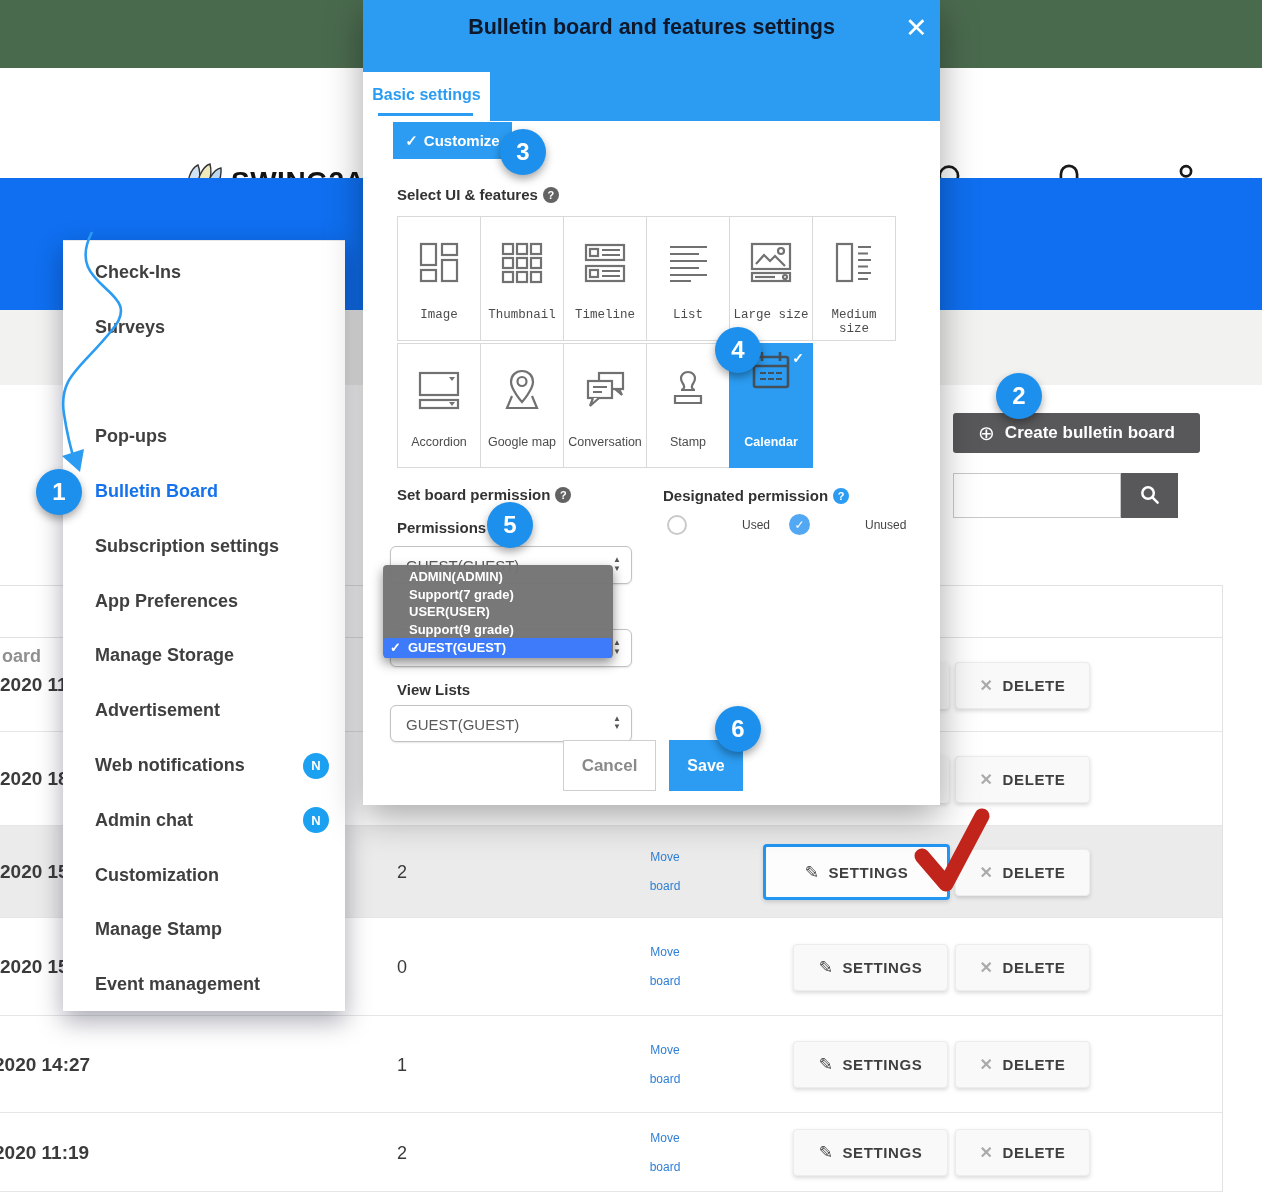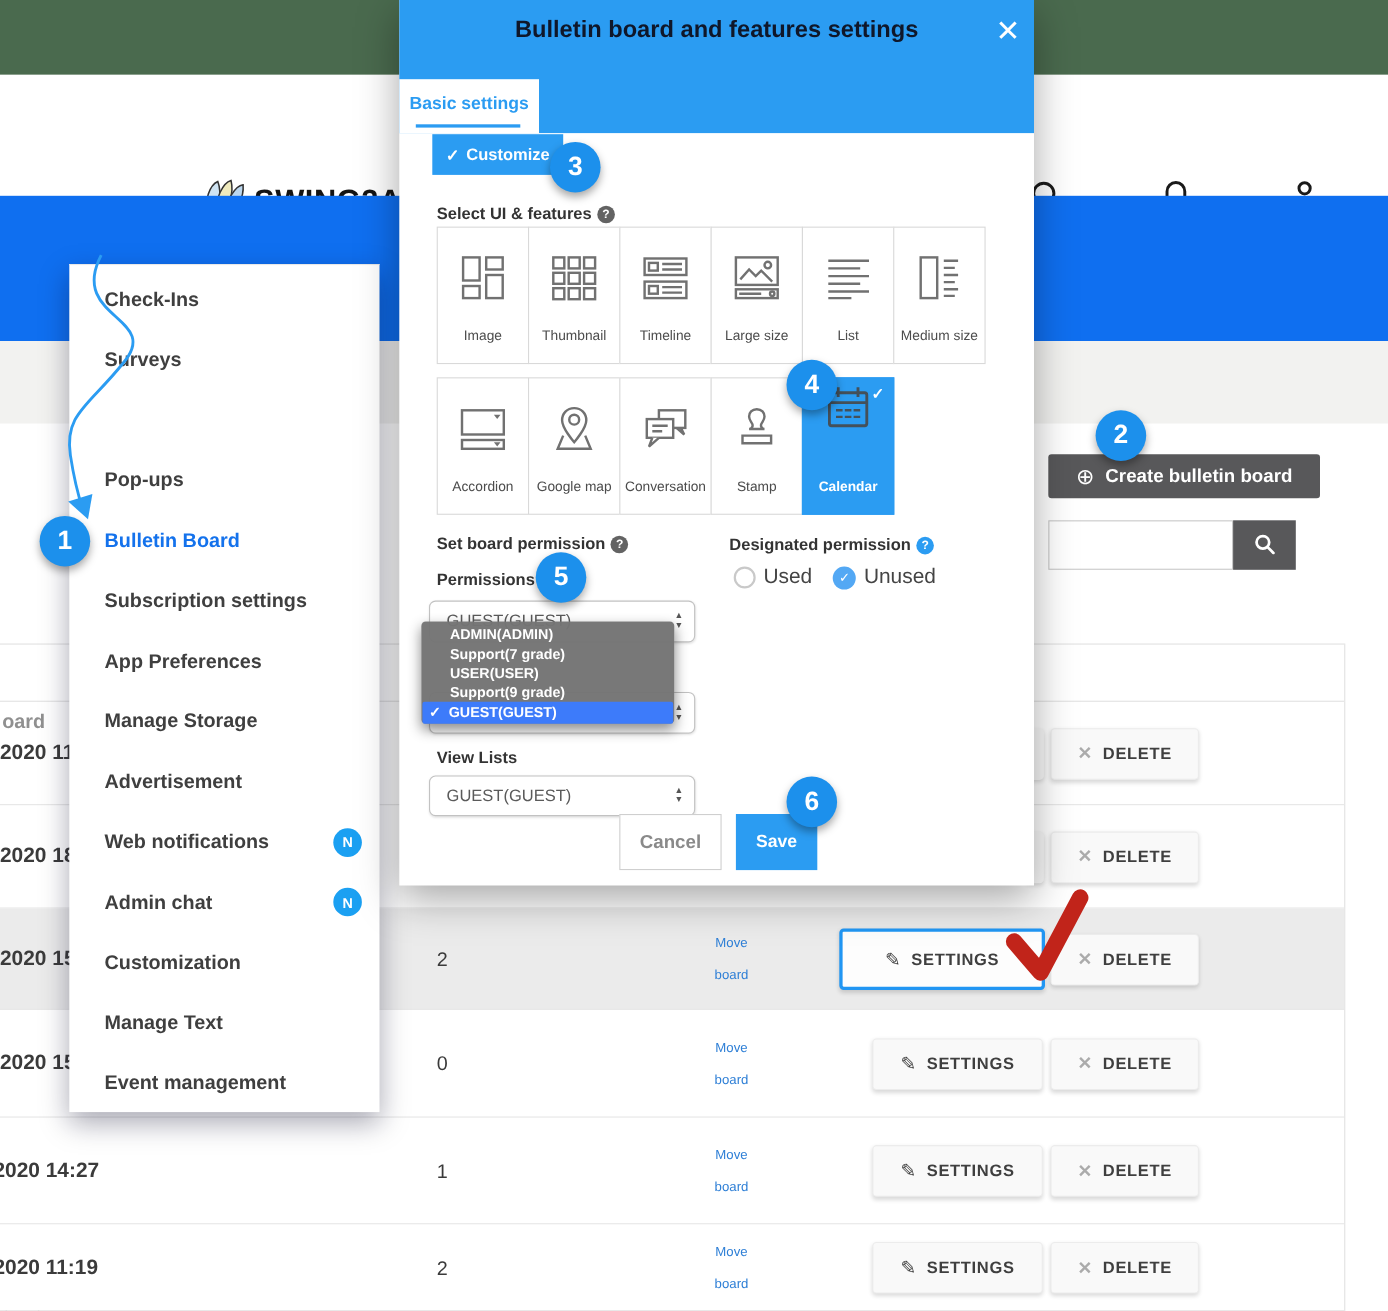--- a/index.html
+++ b/index.html
@@ -89,21 +89,21 @@
   .fcell .flabel{height:32px;text-align:center;font-size:12.5px;color:#4c4c4c;}
   .fcell.selected{background:#2B9CF2;border-color:#2B9CF2;}
   .fcell.selected .flabel{color:#fff;font-weight:bold;margin-top:40px;}
   .fcell.empty{border:none;background:transparent;cursor:default;}
   .fcheck{position:absolute;top:6px;right:8px;color:#fff;font-size:14px;font-weight:bold;}
   .radio-row{position:absolute;left:304px;top:514px;display:flex;align-items:center;gap:7px;}
   .radio-circle{width:20px;height:20px;border-radius:50%;border:2px solid #c9c9c9;
     box-sizing:border-box;cursor:pointer;}
   .radio-check{width:21px;height:21px;border-radius:50%;background:#53A8F4;color:#fff;
     font-size:12px;display:flex;align-items:center;justify-content:center;cursor:pointer;}
-  .radio-label{font-size:19px;color:#444;}
+  .radio-label{font-size:12px;color:#444;margin-left:48px;}
   .sel{position:absolute;background:#fff;border:1px solid #c2c2c2;border-radius:6px;
     box-shadow:0 1px 2px rgba(0,0,0,.1);box-sizing:border-box;cursor:pointer;}
   .sel-text{position:absolute;left:15px;top:50%;transform:translateY(-50%);font-size:15px;
     color:#5a5a5a;}
   .stepper{position:absolute;right:10px;top:50%;transform:translateY(-50%);font-size:8px;
     color:#555;line-height:1.1;text-align:center;}
   .dd-overlay{position:absolute;left:20px;top:565px;width:230px;height:93px;
     background:rgba(116,116,116,.97);border-radius:4px;box-shadow:0 5px 12px rgba(0,0,0,.45);
     padding-top:3px;box-sizing:border-box;z-index:5;}
   .dd-opt{height:17.5px;line-height:17.5px;padding-left:26px;color:#fff;font-size:13px;
@@ -318,21 +318,21 @@
         <span class="n-badge">N</span>
       </div>
       <div class="menu-item" style="top: 552px; height: 54.8px;">
         <span class="menu-label">Admin chat</span>
         <span class="n-badge">N</span>
       </div>
       <div class="menu-item" style="top: 606.8px; height: 54.8px;">
         <span class="menu-label">Customization</span>
       </div>
       <div class="menu-item" style="top: 661.6px; height: 54.8px;">
-        <span class="menu-label">Manage Text</span>
+        <span class="menu-label">Manage Stamp</span>
       </div>
       <div class="menu-item" style="top: 716.4px; height: 54.8px;">
         <span class="menu-label">Event management</span>
       </div>
     </div>
 
   <svg class="overlay-svg" style="left:0;top:0;z-index:55;" width="400" height="520" viewBox="0 0 400 520">
     <path d="M92,232 C62,290 148,288 112,330 C82,368 58,376 64,414 C68,440 71,450 75,462" fill="none" stroke="#2B9CF2" stroke-width="2.6"></path>
     <polygon points="80,472 62,456 84,449" fill="#2B9CF2"></polygon>
   </svg>
@@ -348,21 +348,21 @@
     </div>
     <button class="customize-btn">
       <span>✓</span>
       <span>Customize</span>
     </button>
 
     <div class="sec-label" style="left:34px;top:186px;">
       <span>Select UI &amp; features</span>
       <span class="help">?</span>
     </div>
-    <div class="fgrid-row" style="top:206px;" id="features-row1">
+    <div class="fgrid-row" style="top:216px;font-family:Liberation Mono, monospace;" id="features-row1">
         <div class="fcell">
           <div class="ficon">
             <svg width="48" height="48" viewBox="0 0 48 48">
               <g fill="none" stroke="#717171" stroke-width="2.2">
                 <rect x="6" y="5" width="15" height="21"></rect>
                 <rect x="6" y="31" width="15" height="11"></rect>
                 <rect x="27" y="5" width="15" height="11"></rect>
                 <rect x="27" y="21" width="15" height="21"></rect>
               </g>
             </svg>
@@ -399,40 +399,40 @@
                 <path d="M21 32h18M21 37h18"></path>
               </g>
             </svg>
           </div>
           <div class="flabel">Timeline</div>
         </div>
         <div class="fcell">
           <div class="ficon">
             <svg width="48" height="48" viewBox="0 0 48 48">
               <g fill="none" stroke="#717171" stroke-width="2.2">
+                <path d="M6 8h37M6 15h29M6 22h37M6 29h29M6 36h37M6 42h21"></path>
+              </g>
+            </svg>
+          </div>
+          <div class="flabel">List</div>
+        </div>
+        <div class="fcell">
+          <div class="ficon">
+            <svg width="48" height="48" viewBox="0 0 48 48">
+              <g fill="none" stroke="#717171" stroke-width="2.2">
                 <rect x="5" y="5" width="38" height="25"></rect>
                 <path d="M9 25l8-9 6 6 5-5 10 10"></path>
                 <circle cx="34" cy="12" r="3"></circle>
                 <rect x="5" y="34" width="38" height="8"></rect>
                 <circle cx="38" cy="38" r="2"></circle>
                 <path d="M8 38h20"></path>
               </g>
             </svg>
           </div>
           <div class="flabel">Large size</div>
-        </div>
-        <div class="fcell">
-          <div class="ficon">
-            <svg width="48" height="48" viewBox="0 0 48 48">
-              <g fill="none" stroke="#717171" stroke-width="2.2">
-                <path d="M6 8h37M6 15h29M6 22h37M6 29h29M6 36h37M6 42h21"></path>
-              </g>
-            </svg>
-          </div>
-          <div class="flabel">List</div>
         </div>
         <div class="fcell">
           <div class="ficon">
             <svg width="48" height="48" viewBox="0 0 48 48">
               <g fill="none" stroke="#717171" stroke-width="2.2">
                 <rect x="7" y="5" width="15" height="37"></rect>
                 <path d="M28 8h13M28 14.5h10M28 21h13M28 27.5h10M28 34h13M28 40h10"></path>
               </g>
             </svg>
           </div>

